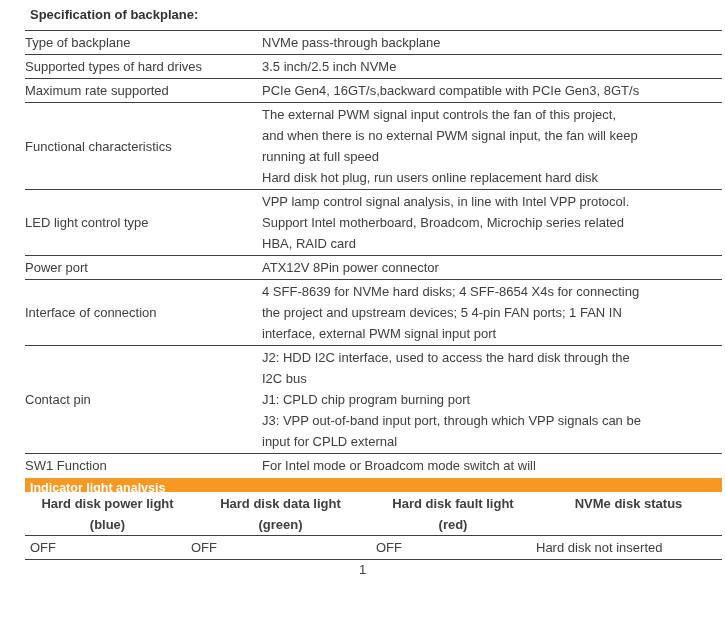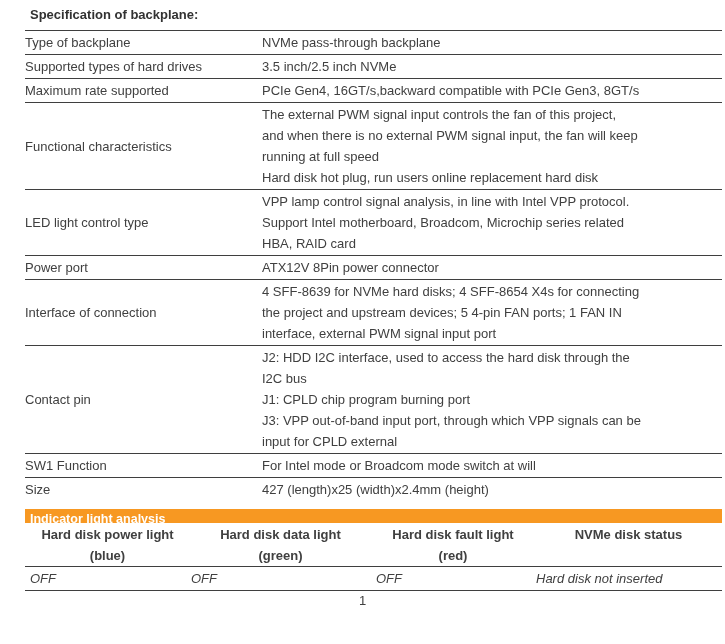--- a/index.html
+++ b/index.html
@@ -21,21 +21,21 @@
     margin: 7px 0 8px 30px;
     font-size: 13px;
     font-weight: bold;
     color: #323232;
     line-height: 15px;
   }
   table.spec {
     border-collapse: collapse;
     table-layout: fixed;
     width: 697px;
-    margin: 0 0 8px 25px;
+    margin: 0 0 1px 25px;
   }
   table.spec tr { border-top: 1px solid var(--line); }
   table.spec td {
     font-size: 13px;
     line-height: 21px;
     padding: 1px 0;
     vertical-align: middle;
     white-space: pre-line;
   }
   td.spec-label {
@@ -75,21 +75,21 @@
   table.indicator col.c4 { width: 191px; }
   tr.indicator-header td {
     font-weight: bold;
     vertical-align: top;
     padding-top: 1px;
     padding-bottom: 0;
     text-align: center;
   }
   tr.indicator-header { border-bottom: 1px solid var(--line); }
   tr.indicator-row { border-bottom: 1px solid var(--line); }
-  tr.indicator-row td { padding-top: 1px; padding-bottom: 1px; font-style: italic; }
+  tr.indicator-row td { padding-top: 1px; padding-bottom: 1px; }
   .page-number {
     width: 100%;
     text-align: center;
     font-size: 13px;
     line-height: 14px;
     margin-top: 3px;
     color: var(--text);
   }
 </style>
 </head>
@@ -141,24 +141,20 @@
       <td class="spec-value">J2: HDD I2C interface, used to access the hard disk through the
 I2C bus
 J1: CPLD chip program burning port
 J3: VPP out-of-band input port, through which VPP signals can be
 input for CPLD external</td>
     </tr>
     <tr>
       <td class="spec-label">SW1 Function</td>
       <td class="spec-value">For Intel mode or Broadcom mode switch at will</td>
     </tr>
-    <tr>
-      <td class="spec-label">Size</td>
-      <td class="spec-value">427 (length)x25 (width)x2.4mm (height)</td>
-    </tr>
   </tbody>
     </table>
 
   <div class="banner">Indicator light analysis</div>
 
   <table class="indicator">
     <colgroup>
       <col class="c1">
         <col class="c2">
         <col class="c3">

